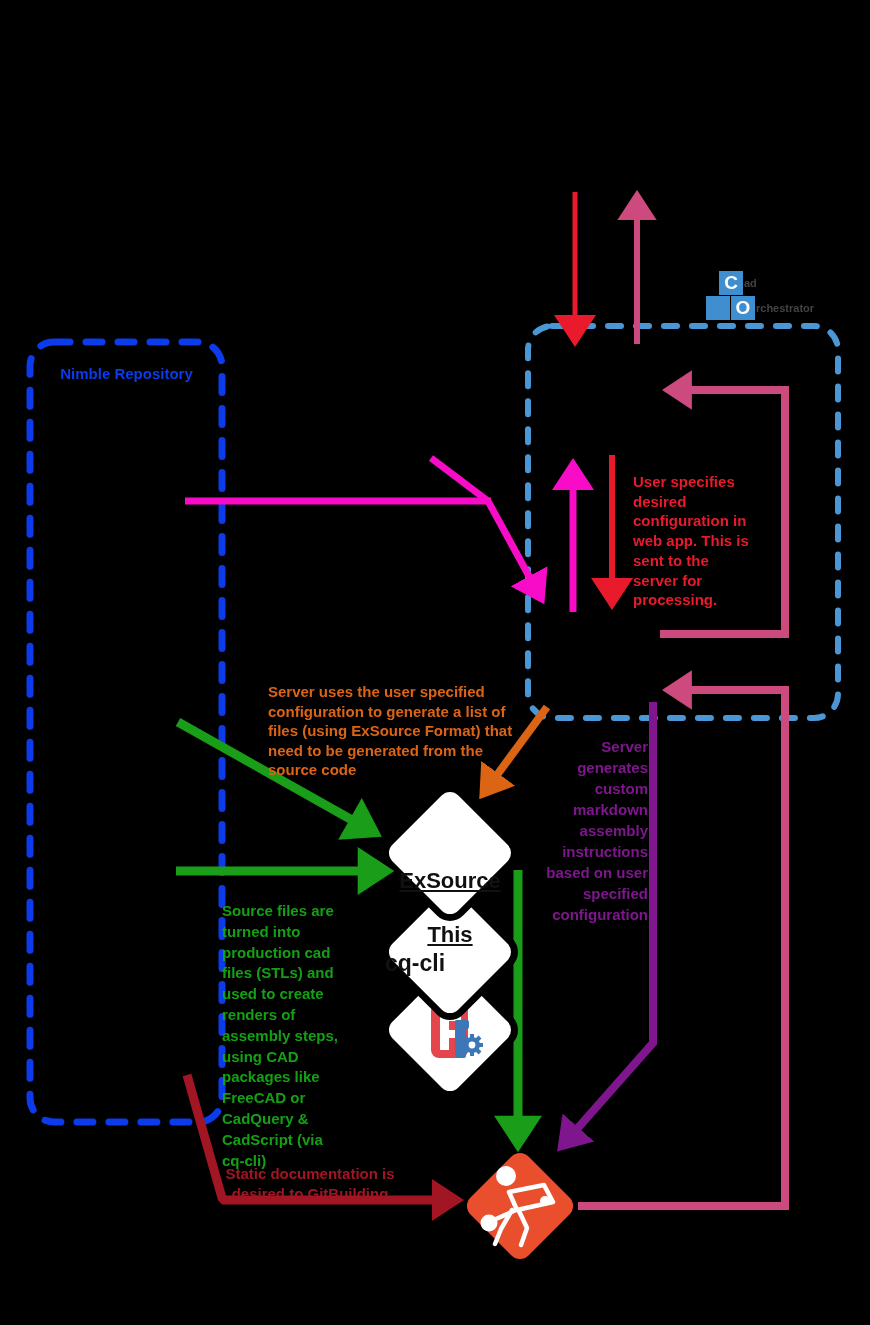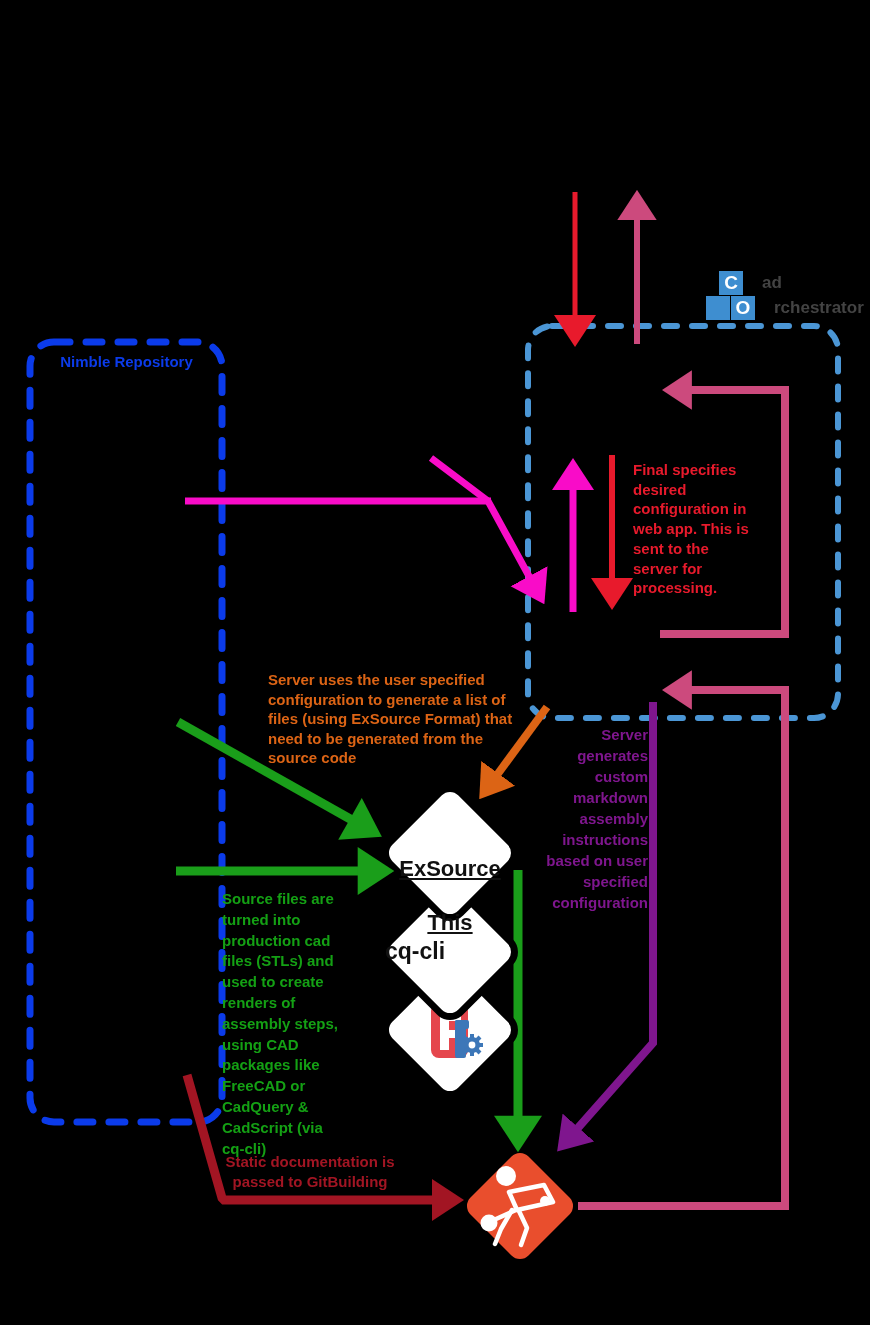--- a/index.html
+++ b/index.html
@@ -1,38 +1,38 @@
 <!DOCTYPE html>
 <html><head>
 <meta charset="utf-8">
 <style>
   html,body{margin:0;padding:0;background:#000;}
   .stage{position:relative;width:870px;height:1325px;background:#000;overflow:hidden;
          font-family:"Liberation Sans",sans-serif;}
   svg.layer{position:absolute;left:0;top:0;}
   .note{position:absolute;font-weight:bold;font-size:15px;white-space:pre-line;
-        font-family:"Liberation Sans",sans-serif;}
+        font-family:"Liberation Sans",sans-serif;margin-top:12px;}
   #nimble-label{left:30px;top:353px;width:193px;text-align:center;color:#0B3BEA;}
   #note-magenta{left:262px;top:508px;width:240px;text-align:center;color:#F90CC8;line-height:19px;}
   #note-red{left:633px;top:460px;width:150px;text-align:left;color:#E81A2C;line-height:19.7px;}
   #note-orange{left:268px;top:670px;width:268px;color:#DC6415;line-height:19.5px;}
   #note-purple{left:520px;top:724px;width:128px;text-align:right;color:#7F168E;line-height:21px;}
   #note-green{left:222px;top:889px;width:170px;text-align:left;color:#14A014;line-height:20.8px;}
   #note-darkred{left:200px;top:1152px;width:220px;text-align:center;color:#A21523;line-height:20px;}
   #note-pink{left:540px;top:1037px;width:238px;text-align:right;color:#CC4A7D;line-height:22.2px;}
   #exsource-label{left:385px;top:828px;width:130px;text-align:center;color:#111;
                   font-size:22px;line-height:27px;font-weight:800;text-decoration:underline;}
   #cqcli-label{left:385px;top:938px;width:130px;text-align:left;color:#111;
                font-size:23px;font-weight:800;}
   #cadorch-logo{position:absolute;left:706px;top:271px;}
   .logo-row{display:flex;align-items:center;margin-bottom:1px;}
   .logo-row.r1{margin-left:13px;}
   .sq{width:24px;height:24px;background:#3E8ED0;color:#fff;font-weight:bold;font-size:19px;
       display:flex;align-items:center;justify-content:center;margin-right:1px;}
-  .logo-rest{color:#434343;font-size:17px;font-weight:bold;padding-left:18px;line-height:24px;}
+  .logo-rest{color:#434343;font-size:11px;font-weight:bold;padding-left:0;line-height:24px;}
 </style>
 </head>
 <body>
 
 <div class="stage">
 
   <svg class="layer" width="870" height="1325" viewBox="0 0 870 1325">
     <defs>
       <marker id="m-red" viewBox="0 0 32 42" refX="2" refY="21" markerWidth="32" markerHeight="42" markerUnits="userSpaceOnUse" orient="auto">
           <path d="M0,0 L32,21 L0,42 Z" fill="#E81A2C"></path>
@@ -120,21 +120,21 @@
 
     <path d="M178,722 L352,820" stroke="#1A9E1A" stroke-width="9" fill="none" marker-end="url(#m-green)"></path>
     <path d="M176,871 H360" stroke="#1A9E1A" stroke-width="9" fill="none" marker-end="url(#m-green)"></path>
 
     <path d="M187,1075 L222,1198 L224,1200 H434" stroke="#A21523" stroke-width="9" fill="none" marker-end="url(#m-dred)"></path>
   </svg>
 
   <div class="note" id="nimble-label">Nimble Repository</div>
 
 
-  <div class="note" id="note-red">Final specifies
+  <div class="note" id="note-red">User specifies
 desired
 configuration in
 web app. This is
 sent to the
 server for
 processing.</div>
 
   <div class="note" id="note-orange">Server uses the user specified
 configuration to generate a list of
 files (using ExSource Format) that
@@ -159,21 +159,21 @@
 renders of
 assembly steps,
 using CAD
 packages like
 FreeCAD or
 CadQuery &amp;
 CadScript (via
 cq-cli)</div>
 
   <div class="note" id="note-darkred">Static documentation is
-passed to GitBuilding</div>
+desired to GitBuilding</div>
 
 
   <div class="note" id="exsource-label">
     <span>ExSource</span><br>
     <span>This</span>
   </div>
 
   <div class="note" id="cqcli-label">cq-cli</div>
 
   <div id="cadorch-logo">

